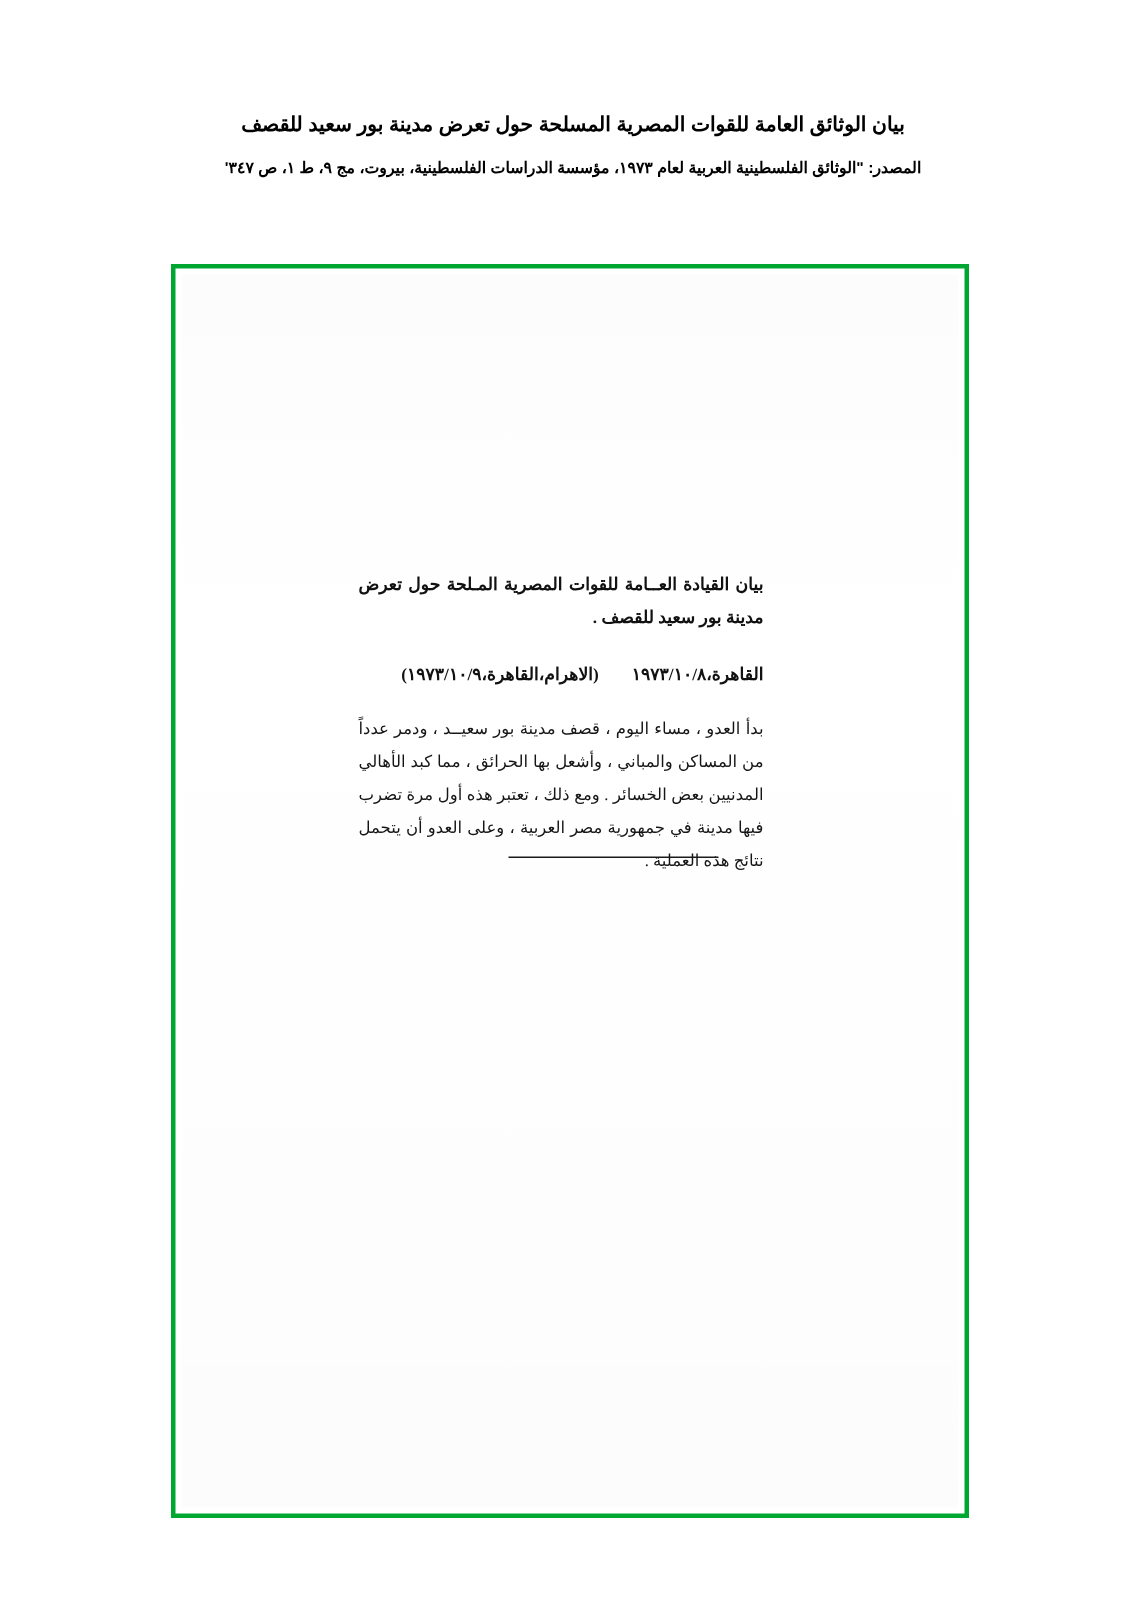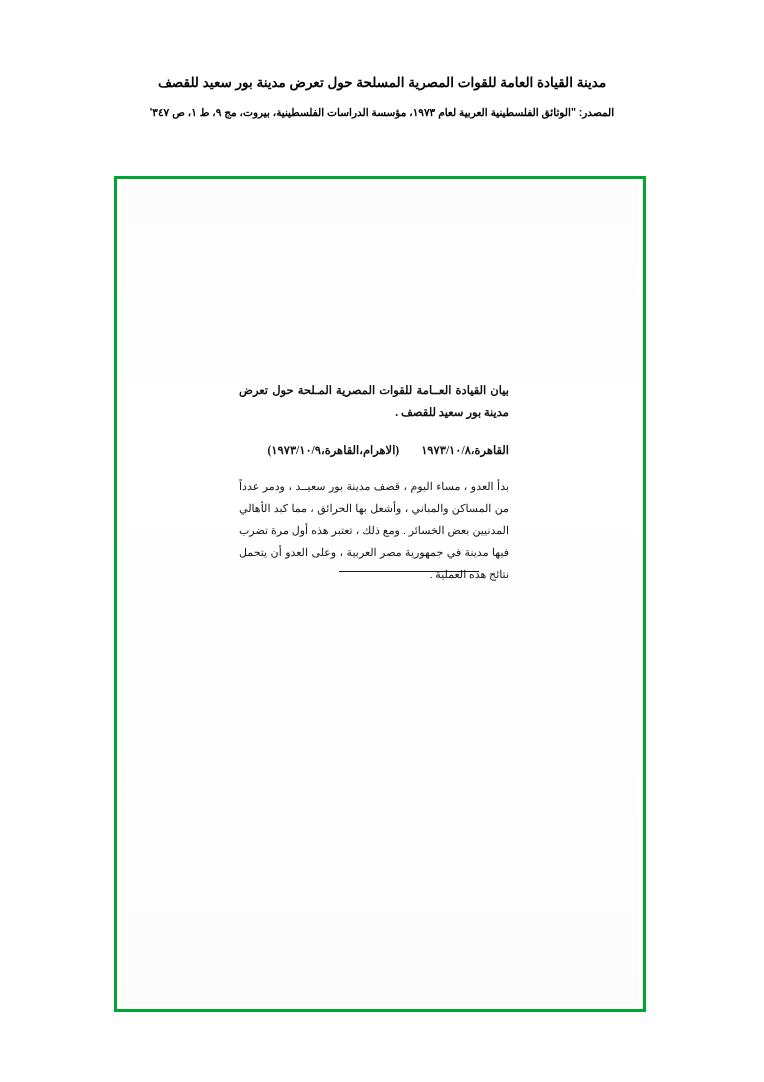--- a/index.html
+++ b/index.html
@@ -132,21 +132,21 @@
     pointer-events: none;
     background: linear-gradient(180deg, rgba(0,0,0,0.012), rgba(0,0,0,0.0) 30%, rgba(0,0,0,0.01));
   }
 </style>
 </head>
 <body>
 
 <div class="page">
 
   <div class="header">
-    <div class="doc-title">مدينة القيادة العامة للقوات المصرية المسلحة حول تعرض مدينة بور سعيد للقصف</div>
+    <div class="doc-title">بيان الوثائق العامة للقوات المصرية المسلحة حول تعرض مدينة بور سعيد للقصف</div>
     <div class="doc-source">المصدر: "الوثائق الفلسطينية العربية لعام ١٩٧٣، مؤسسة الدراسات الفلسطينية، بيروت، مج ٩، ط ١، ص ٣٤٧'</div>
   </div>
 
   <div class="scan-frame" style="border-color: rgb(0, 166, 50);">
     <div class="scan-inner">
 
       <div class="scan-text">
         <div class="scan-heading">بيان القيادة العــامة للقوات المصرية المـلحة حول تعرض مدينة بور سعيد للقصف .</div>
 
         <div class="scan-date-line">

